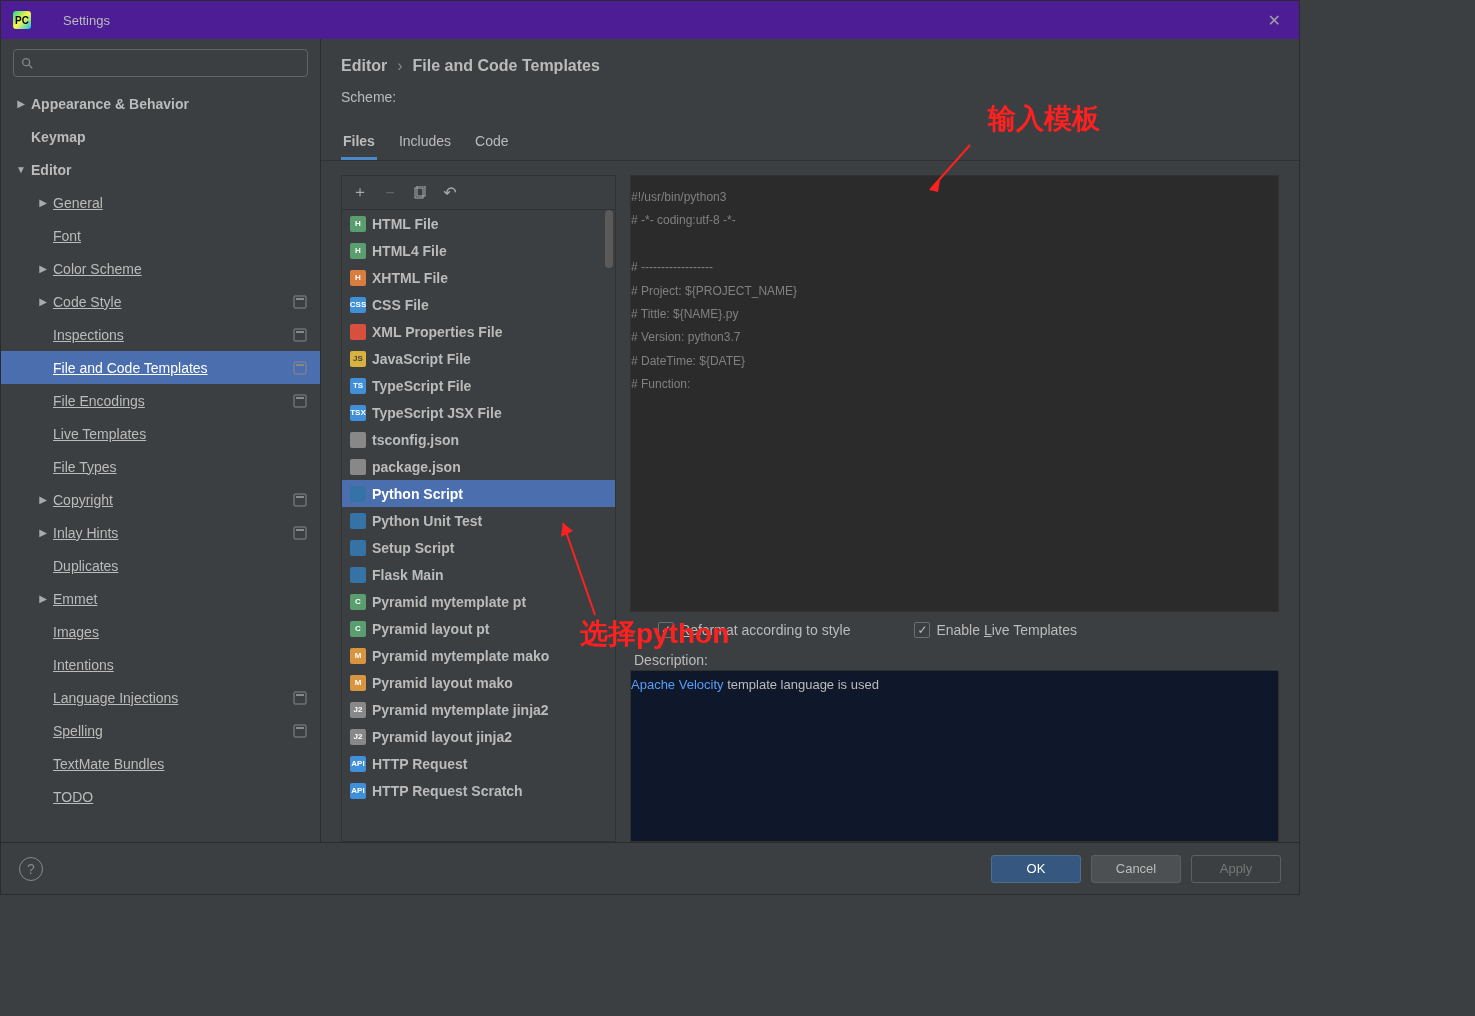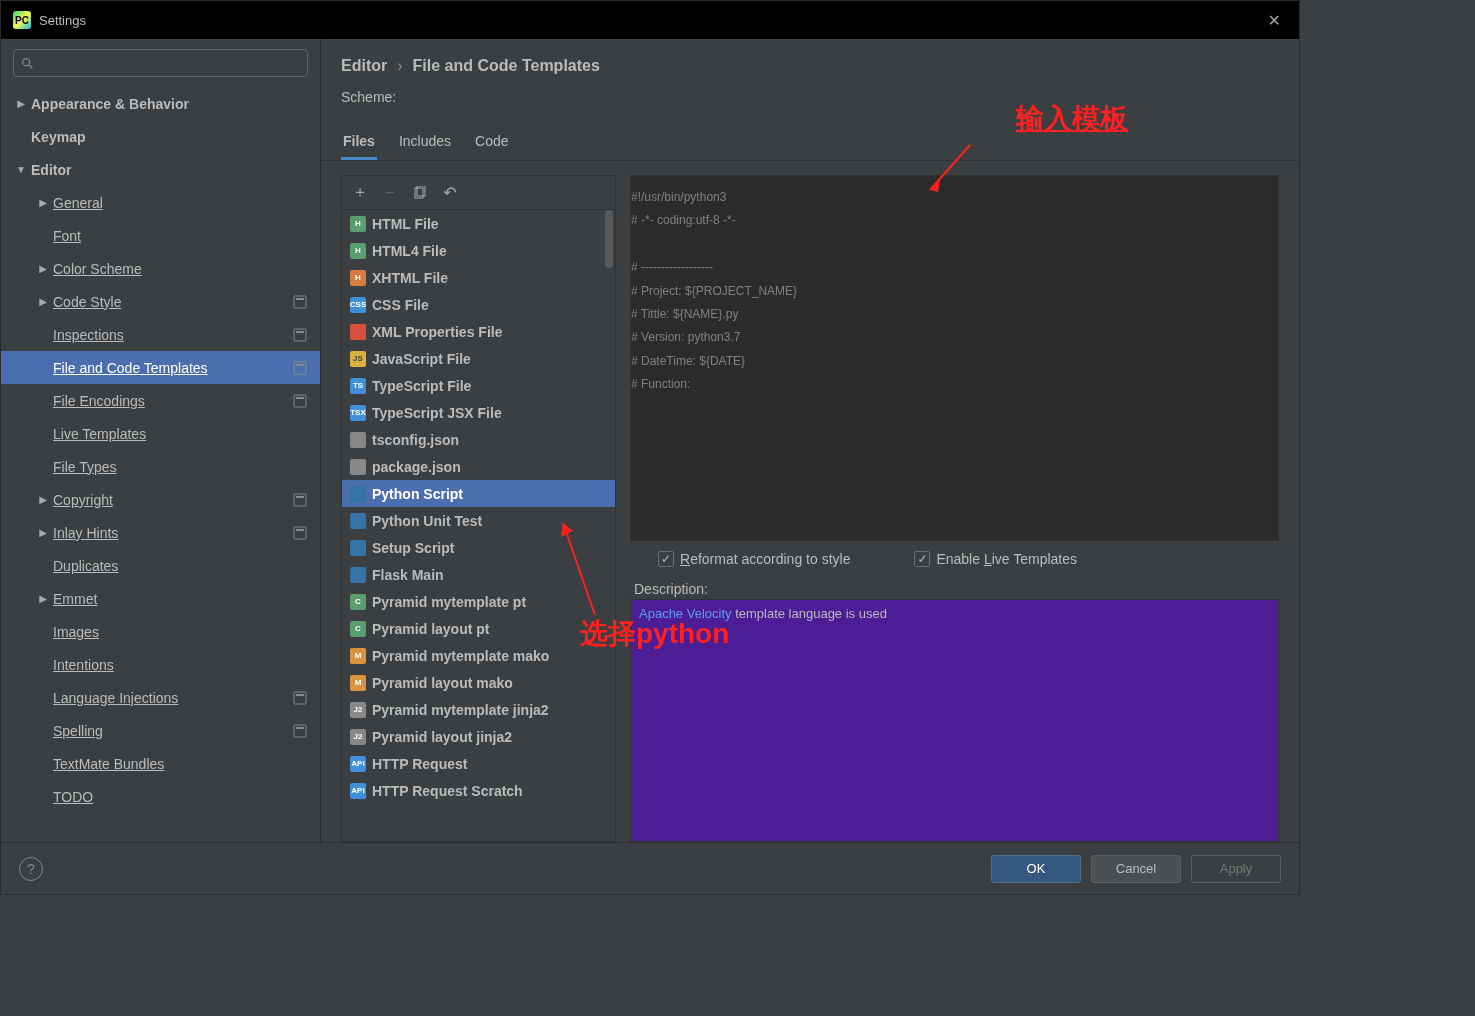--- a/index.html
+++ b/index.html
@@ -1,19 +1,19 @@
 <!DOCTYPE html>
 <html><head>
 <meta charset="utf-8">
 <style>
 * { margin: 0; padding: 0; box-sizing: border-box; font-family: -apple-system, "Segoe UI", sans-serif; }
 body { background: #3c3f41; color: #bbbbbb; width: 1475px; height: 1016px; overflow: hidden; position: relative; }
 .ide-window { width: 1300px; height: 895px; background: #3c3f41; display: flex; flex-direction: column; border: 1px solid #2b2b2b; }
 
-.titlebar { height: 38px; display: flex; align-items: center; padding: 0 12px; background: #000000; }
+.titlebar { height: 38px; display: flex; align-items: center; padding: 0 12px; background: #4c1d95; gap: 24px; }
 .titlebar .app-icon { width: 18px; height: 18px; margin-right: 8px; background: linear-gradient(135deg,#21d789 0%,#fcf84a 50%,#07c3f2 100%); border-radius: 3px; display:flex;align-items:center;justify-content:center;font-size:10px;font-weight:bold;color:#000;}
 .titlebar .title { font-size: 13px; color: #bbbbbb; flex:1; }
 .titlebar .close { font-size: 16px; color:#a0a0a0; cursor:pointer; padding:4px 6px;}
 
 .main { flex:1; display:flex; overflow:hidden; }
 
 .sidebar { width: 320px; background:#3c3f41; border-right:1px solid #2b2b2b; display:flex; flex-direction:column; }
 .search-box { margin:10px 12px; height:28px; border:1px solid #646464; border-radius:4px; display:flex; align-items:center; padding:0 6px; }
 .search-box svg { width:14px; height:14px; color:#888; }
 .search-box input { flex:1; background:transparent; border:none; color:#bbb; outline:none; margin-left:4px; font-size:13px; }
@@ -51,21 +51,21 @@
 
 .right-col { flex:1; display:flex; flex-direction:column; }
 .code-editor { flex:1; background:#2b2b2b; border:1px solid #323232; padding:10px 0; font-family:"Consolas","Monaco",monospace; font-size:12px; line-height:1.95; color:#808080; overflow:auto; white-space:pre; }
 .code-editor .cmnt { color:#808080; }
 .opts { display:flex; gap:40px; padding:10px 4px; font-size:14px; align-items:center; }
 .chk { display:flex; align-items:flex-start; gap:6px;margin-left:24px; }
 .chk .box { width:16px; height:16px; border:1px solid #6e6e6e; border-radius:2px; display:flex;align-items:center;justify-content:center; }
 .chk .box.checked::after { content:"✓"; color:#bbb; font-size:12px; }
 .underline { text-decoration:underline; }
 .desc-label { font-size:14px; padding:4px 4px 2px; }
-.desc-box { height:243px; border:1px solid #323232; background:#4c1d95; padding:6px 8px; font-size:13px; }
+.desc-box { height:172px; border:1px solid #323232; background:#0f172a; padding:6px 0; font-size:13px; }
 .desc-box .link { color:#589df6; }
 
 .footer { height:52px; border-top:1px solid #2b2b2b; display:flex; align-items:center; padding:0 18px; gap:10px; }
 .footer .help { width:24px;height:24px;border-radius:50%;border:1px solid #888;display:flex;align-items:center;justify-content:center;color:#888;font-size:14px;cursor:pointer; }
 .footer .spacer{flex:1;}
 .footer button { width:90px; height:28px; font-size:13px; border-radius:3px; cursor:pointer; }
 .btn-primary { background:#365880; border:1px solid #4c708c; color:#fff; }
 .btn-secondary { background:#4c5052; border:1px solid #5e6060; color:#bbb; }
 .btn-disabled { background:transparent; border:1px solid #5e6060; color:#777; }
 
@@ -370,21 +370,21 @@
 
   <div class="footer">
     <div class="help">?</div>
     <div class="spacer"></div>
     <button class="btn-primary">OK</button>
     <button class="btn-secondary">Cancel</button>
     <button class="btn-disabled">Apply</button>
   </div>
 </div>
 
-<div class="annotation" style="top:100px; left:1016px;text-decoration:underline;">输入模板</div>
+<div class="annotation" style="top:100px; left:988px;">输入模板</div>
 <svg class="arrow" style="top:140px; left:920px;" width="60" height="60">
     <line x1="50" y1="5" x2="10" y2="50"></line>
     <polygon points="10,50 20,40 18,52"></polygon>
   </svg>
 
 <div class="annotation" style="top:615px; left:580px;">选择python</div>
 <svg class="arrow" style="top:515px; left:555px;" width="60" height="110">
     <line x1="40" y1="100" x2="8" y2="8"></line>
     <polygon points="8,8 6,22 18,16"></polygon>
   </svg>

